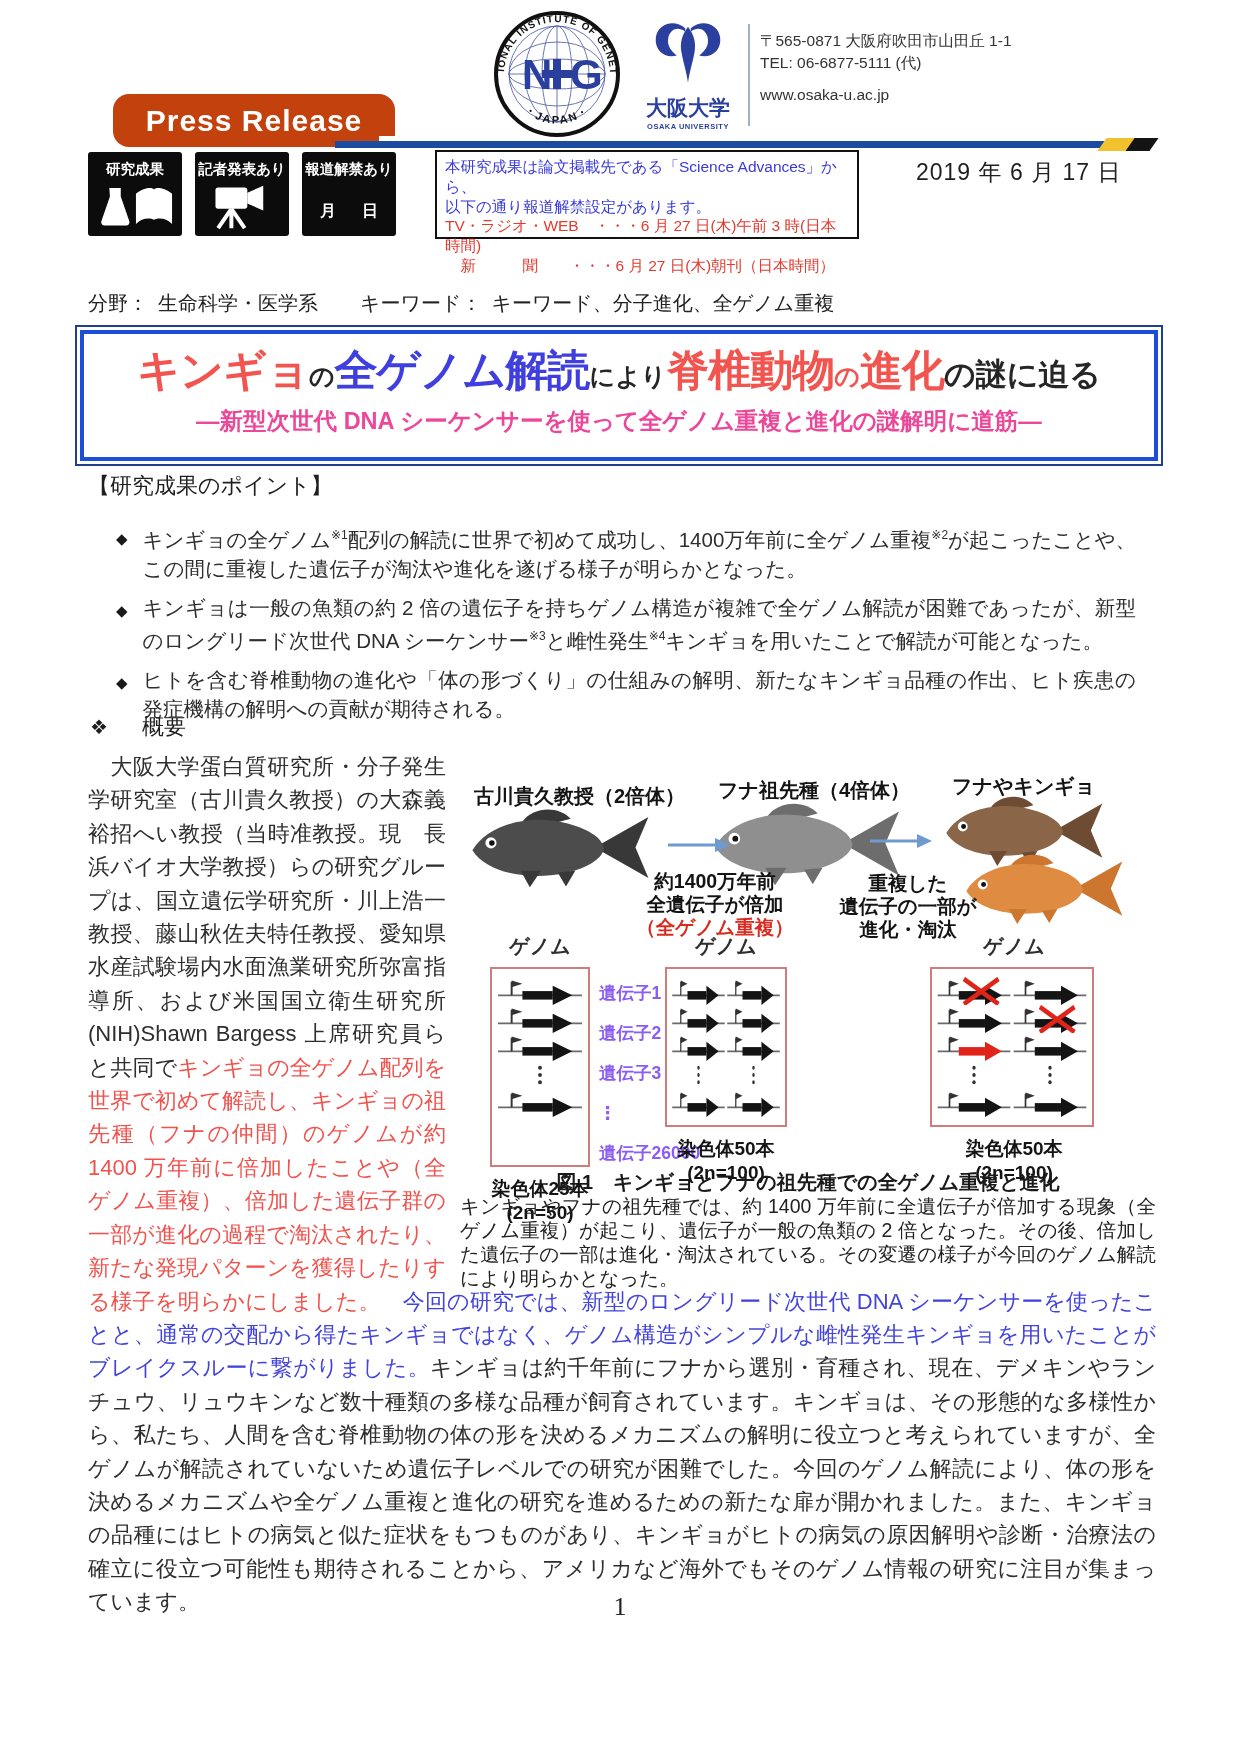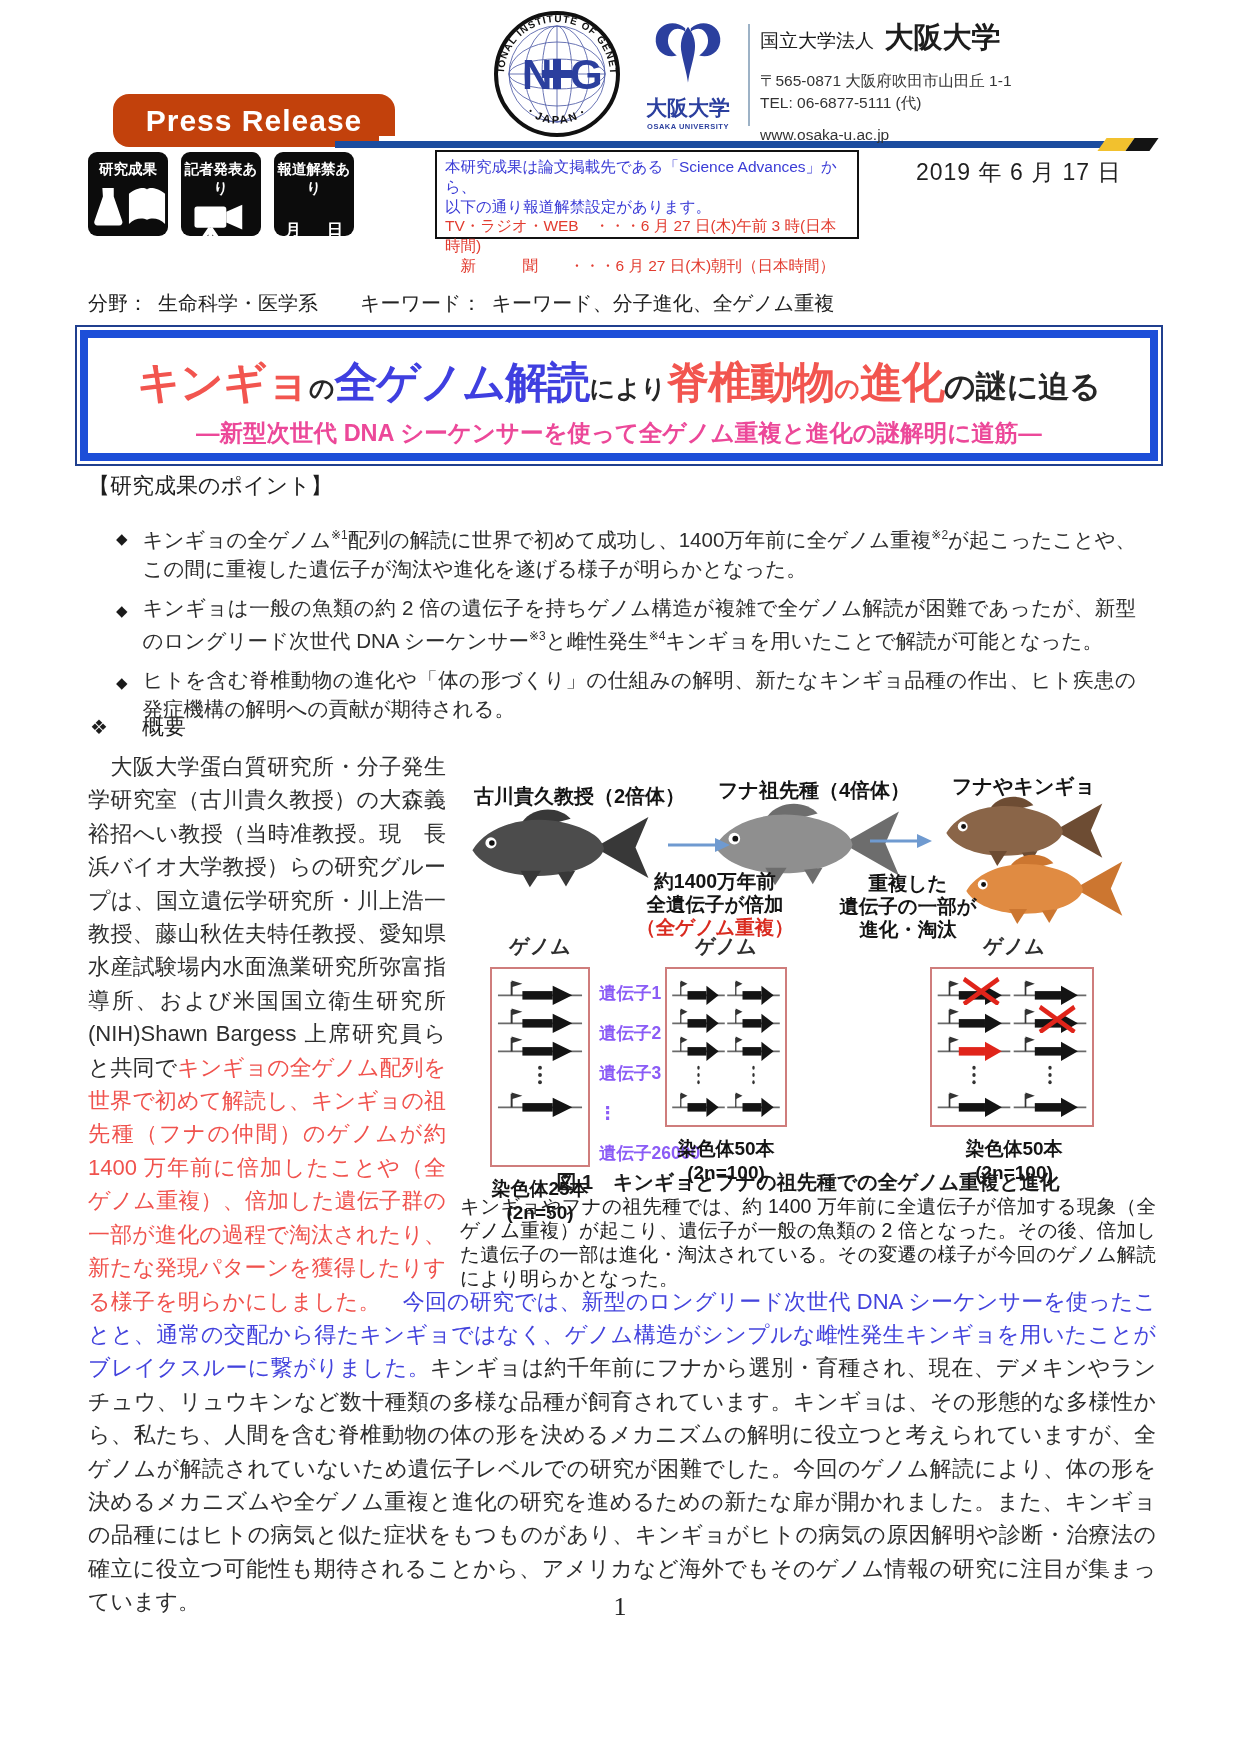--- a/index.html
+++ b/index.html
@@ -14,21 +14,21 @@
   
   .press-tab { left:113px; top:94px; width:282px; height:53px; background:#c2410c;
     border-radius:16px 16px 0 16px; color:#fff; font-size:30px; font-weight:bold;
     display:flex; align-items:center; justify-content:center; letter-spacing:1px; }
   .press-tab::after { content:""; position:absolute; right:0; bottom:0; width:16px; height:11px; background:#fff; }
   .header-line { left:335px; top:141px; width:772px; height:7px; background:#1b4c9f; }
   .deco-y { left:1102px; top:138px; width:28px; height:13px; background:#f2c12e; transform:skewX(-35deg); }
   .deco-b { left:1130px; top:138px; width:24px; height:13px; background:#141414; transform:skewX(-35deg); }
 
   .badges { left:88px; top:152px; display:flex; gap:13px; }
-  .badge { width:80px; height:84px; background:#0c0c0c; border-radius:9px; color:#fff;
+  .badge { width:94px; height:84px; background:#0c0c0c; border-radius:3px; color:#fff;
     text-align:center; padding-top:8px; font-size:14.5px; font-weight:bold; position:relative; }
   .badge svg { margin-top:5px; }
   .badge .days { display:flex; justify-content:space-between; width:58px; margin:22px auto 0; font-size:16px; }
 
   .embargo { left:435px; top:150px; width:424px; height:89px; border:2px solid #111;
     padding:5px 8px 0; font-size:15.5px; line-height:19.8px; background:#fff; }
   .e-blue { color:#3a3bd6; }
   .e-red  { color:#e23c30; }
   .date { left:916px; top:157px; font-size:23px; color:#1f1f1f; letter-spacing:1px; }
 
@@ -42,22 +42,22 @@
   .univ .uname { font-size:29px; font-weight:bold; margin-left:6px; }
   .univ .addr { margin-top:12px; font-size:15.5px; color:#333; line-height:22px; }
   .univ .web { margin-top:12px; font-size:15.5px; color:#333; }
 
   
   .meta { left:88px; top:290px; font-size:20px; color:#222; }
   .meta .lab { margin-right:10px; }
   .meta .gap { display:inline-block; width:42px; }
 
   
-  .title-box { left:80px; top:330px; width:1078px; height:131px; border:8px solid #1d4ed8;
-    outline:2px solid #203f8e; outline-offset:3px; background:#fff; text-align:center; padding-top:16px; }
+  .title-box { left:80px; top:330px; width:1078px; height:131px; border:4px solid #1d4ed8;
+    outline:2px solid #203f8e; outline-offset:3px; background:#fff; text-align:center; padding-top:8px; }
   .t-big { font-size:43px; font-weight:bold; letter-spacing:-1px; }
   .t-small { font-size:25px; font-weight:bold; }
   .t-mid { font-size:31px; font-weight:bold; }
   .t-red { color:#f2554f; } .t-blue { color:#3f3fe0; } .t-black { color:#262626; }
   .title-sub { margin-top:5px; font-size:23.5px; font-weight:bold; color:#ec4899; }
 
   
   .points { left:88px; top:471px; width:1072px; }
   .points-h { font-size:22px; color:#1e1e1e; margin-bottom:20px; }
   .pt { display:flex; margin:0 0 10px 28px; width:1020px; font-size:20.5px; line-height:29px; color:#2e2e2e; text-align:justify; }
@@ -175,24 +175,20 @@
     <path d="M54,16 C70,2 94,10 96,30 C98,48 82,60 66,55 C73,50 81,41 78,29 C75,17 64,13 54,21 Z"></path>
     <path d="M50,14 C41,26 38,38 41,52 C44,68 48,78 50,94 C52,78 56,68 59,52 C62,38 59,26 50,14 Z"></path>
   </svg>
   <div class="o-name">大阪大学</div>
   <div class="o-sub">OSAKA UNIVERSITY</div>
 </div>
 
 <div class="abs univ-divider"></div>
 
 <div class="abs univ">
-  <div>
-    <span class="org">国立大学法人</span>
-    <span class="uname">大阪大学</span>
-  </div>
   <div class="addr">
     <div>〒565-0871 大阪府吹田市山田丘 1-1</div>
     <div>TEL: 06-6877-5111 (代)</div>
   </div>
   <div class="web">www.osaka-u.ac.jp</div>
 </div>
 
 <div class="abs meta">
   <span class="lab">分野：</span><span>生命科学・医学系</span><span class="gap"></span><span class="lab">キーワード：</span><span>キーワード、分子進化、全ゲノム重複</span>
 </div>

